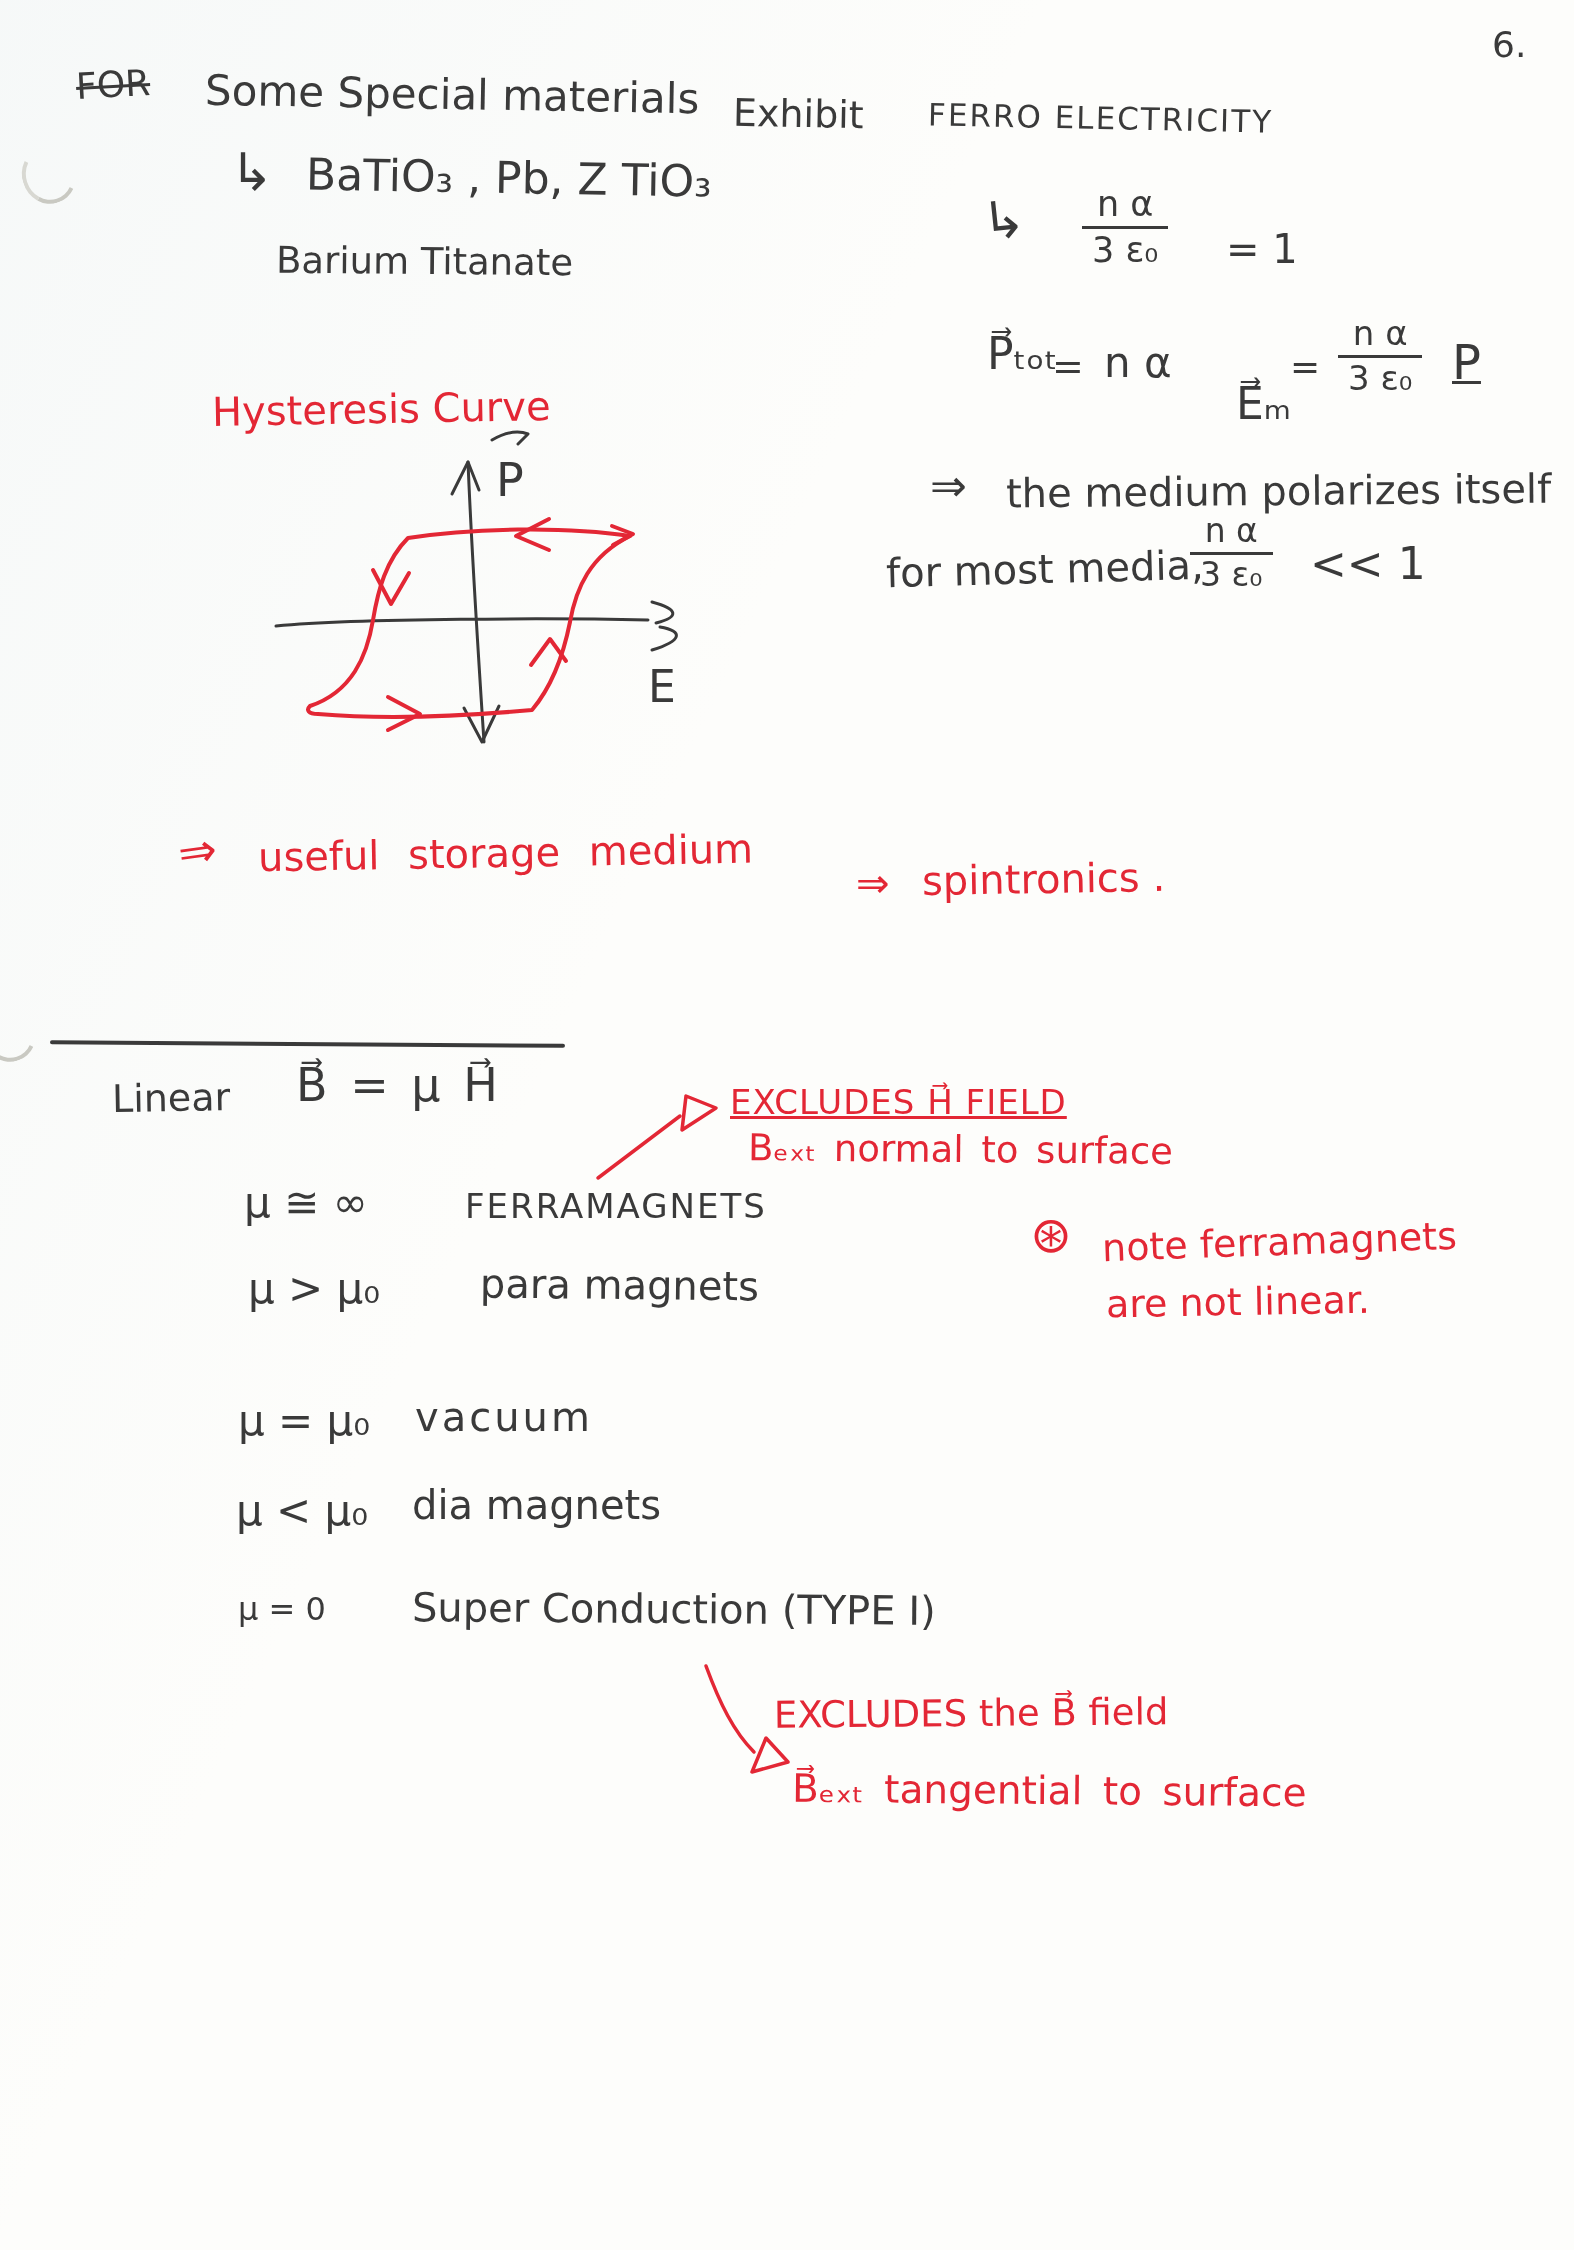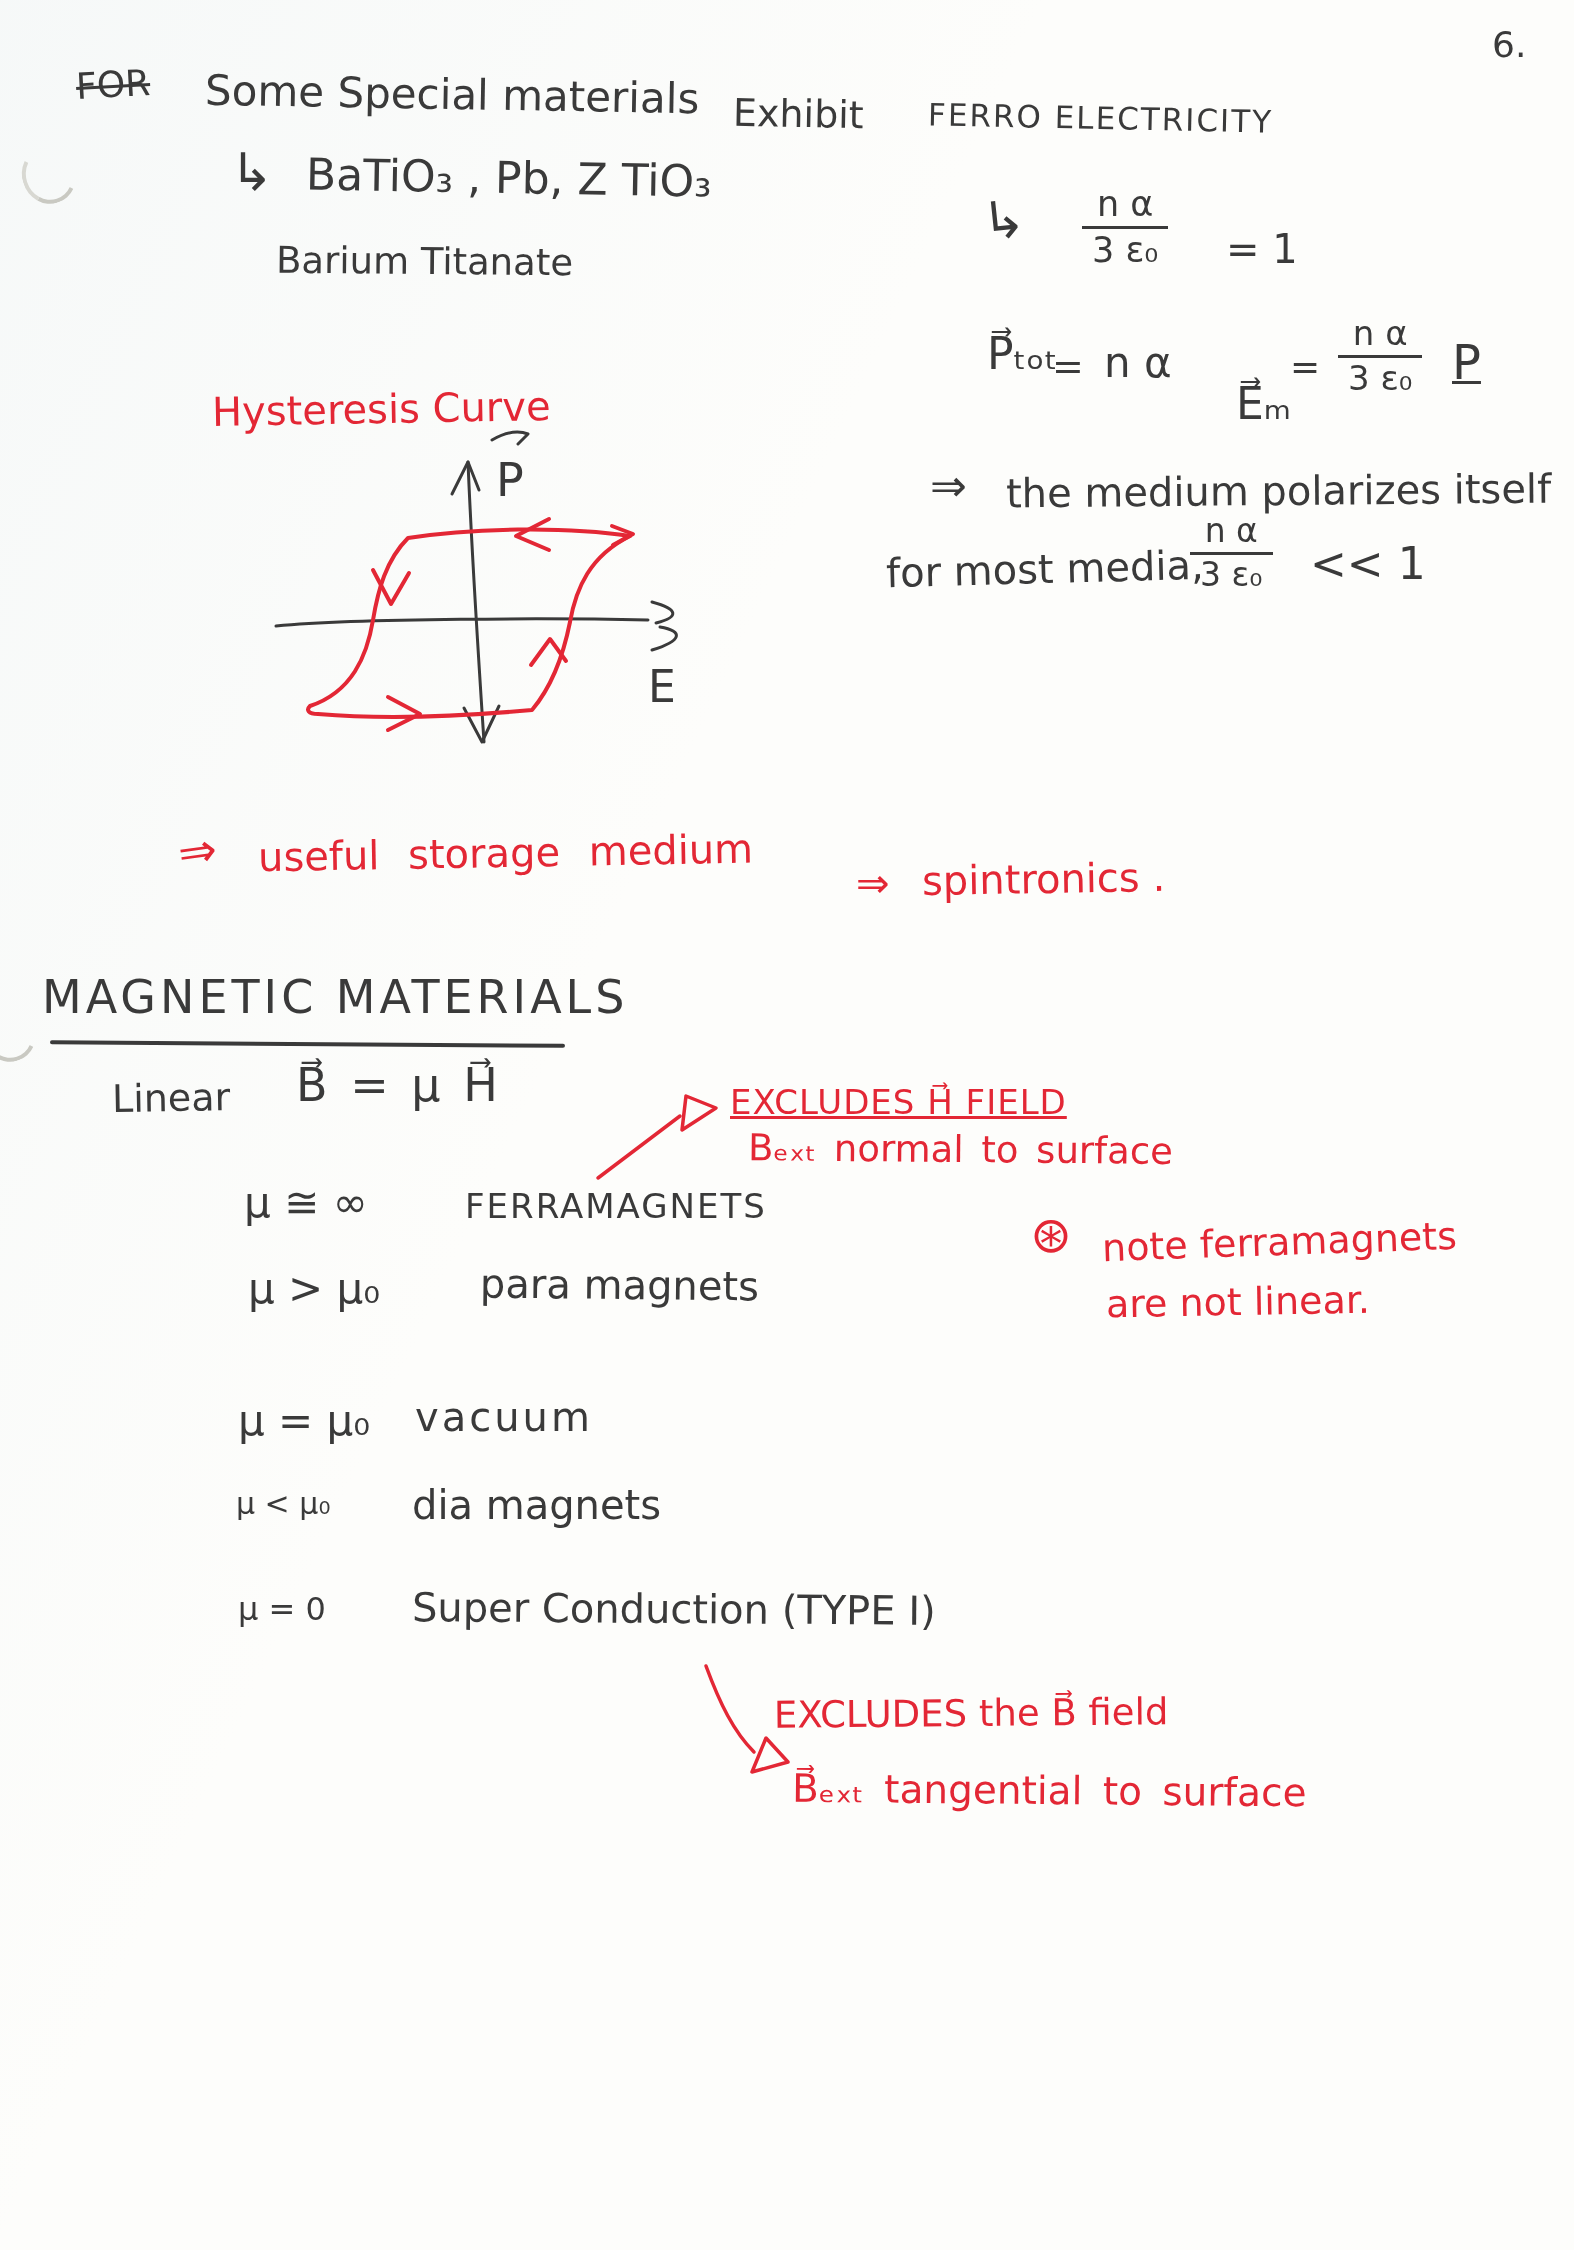--- a/index.html
+++ b/index.html
@@ -110,21 +110,20 @@
       <path d="M 531 665 L 550 639 L 566 661"></path>
       <path d="M 612 526 L 633 534 L 613 545"></path>
     </g>
   </svg>
 
   <div class="abs hw red" style="left:178px;top:824px;font-size:46px;transform:rotate(-8deg);">⇒</div>
   <div class="abs hw red" style="left:258px;top:830px;font-size:40px;word-spacing:16px;transform:rotate(-1deg);">useful storage medium</div>
   <div class="abs hw red" style="left:856px;top:860px;font-size:40px;">⇒</div>
   <div class="abs hw red" style="left:922px;top:856px;font-size:40px;transform:rotate(-1deg);">spintronics .</div>
 
-  <div class="abs hw" style="left:42px;top:970px;font-size:46px;letter-spacing:4px;">MAGNETIC MATERIALS</div>
   <div class="abs" style="left:50px;top:1042px;width:515px;height:4px;background:var(--ink);border-radius:2px;transform:rotate(.4deg);"></div>
 
   <div class="abs hw" style="left:112px;top:1076px;font-size:38px;transform:rotate(-1deg);">Linear</div>
   <div class="abs hw" style="left:296px;top:1058px;font-size:46px;word-spacing:8px;">B⃗ = μ H⃗</div>
 
   <svg class="abs" style="left:592px;top:1092px;" width="130" height="92" viewBox="0 0 130 92">
     <g stroke="#e32735" stroke-width="3.5" fill="none" stroke-linecap="round" stroke-linejoin="round">
       <path d="M 6 86 L 88 24"></path>
       <path d="M 90 38 L 124 16 L 94 4 Z"></path>
     </g>
@@ -138,21 +137,21 @@
   <div class="abs hw" style="left:248px;top:1264px;font-size:42px;">μ &gt; μ₀</div>
   <div class="abs hw" style="left:480px;top:1262px;font-size:40px;transform:rotate(.6deg);">para magnets</div>
 
   <div class="abs hw red" style="left:1030px;top:1206px;font-size:50px;">⊛</div>
   <div class="abs hw red" style="left:1102px;top:1220px;font-size:38px;transform:rotate(-2deg);">note ferramagnets</div>
   <div class="abs hw red" style="left:1106px;top:1280px;font-size:38px;transform:rotate(-1deg);">are not linear.</div>
 
   <div class="abs hw" style="left:238px;top:1396px;font-size:42px;">μ = μ₀</div>
   <div class="abs hw" style="left:415px;top:1394px;font-size:40px;letter-spacing:3px;">vacuum</div>
 
-  <div class="abs hw" style="left:236px;top:1486px;font-size:30px;">μ &lt; μ₀</div>
+  <div class="abs hw" style="left:236px;top:1486px;font-size:42px;">μ &lt; μ₀</div>
   <div class="abs hw" style="left:412px;top:1482px;font-size:40px;text-align:right;">dia magnets</div>
 
   <div class="abs hw" style="left:238px;top:1590px;font-size:32px;">μ = 0</div>
   <div class="abs hw" style="left:412px;top:1586px;font-size:40px;transform:rotate(.4deg);">Super Conduction (TYPE I)</div>
 
   <svg class="abs" style="left:692px;top:1660px;" width="130" height="120" viewBox="0 0 130 120">
     <g stroke="#e32735" stroke-width="3.5" fill="none" stroke-linecap="round" stroke-linejoin="round">
       <path d="M 14 6 C 28 44, 42 72, 62 92"></path>
       <path d="M 60 112 L 96 102 L 74 78 Z"></path>
     </g>

